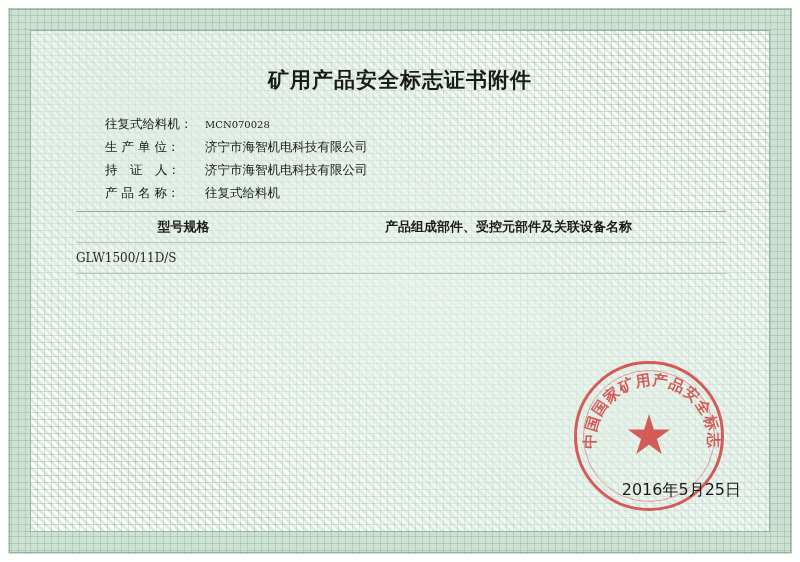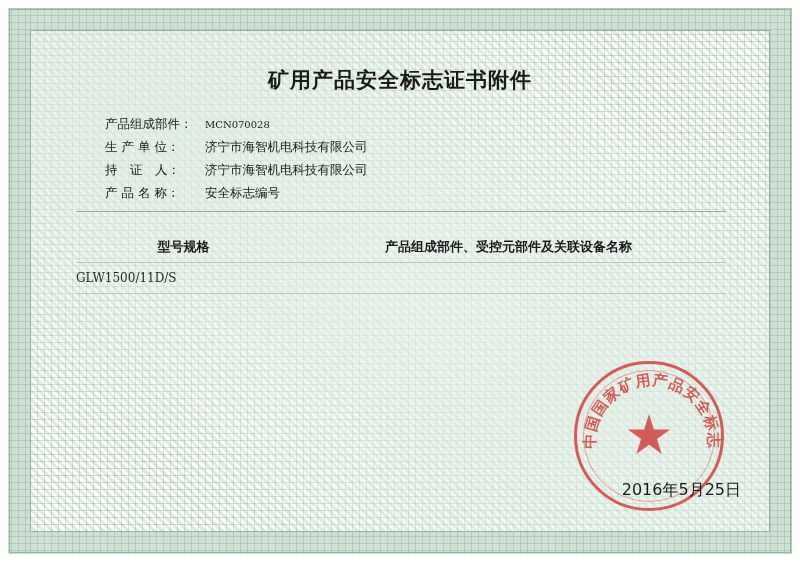--- a/index.html
+++ b/index.html
@@ -156,21 +156,20 @@
   .rule {
     height: 1px;
     background: #9aa8a0;
     width: 100%;
   }
   .rule.thin { background: #b9c6bf; }
   .thead {
     display: flex;
     height: 30px;
     align-items: center;
-    margin-top: 20px;
   }
   .th {
     font-size: 13px;
     font-weight: bold;
     color: #1a1a1a;
     text-align: center;
     font-family: "DejaVu Sans", "Liberation Sans", sans-serif;
   }
   .th-model { width: 215px; }
   .th-desc  { width: 435px; }
@@ -271,33 +270,33 @@
   <div class="border-line-in"></div>
   <div class="watermark"></div>
 
   <div class="content">
 
     <div class="doc-title">矿用产品安全标志证书附件</div>
 
     <div class="fields">
 
       <div class="field-row">
-        <span class="field-label">产品组成部件：</span><span class="field-value mono">MCN070028</span>
+        <span class="field-label">往复式给料机：</span><span class="field-value mono">MCN070028</span>
       </div>
 
       <div class="field-row">
         <span class="field-label">生 产 单 位：</span><span class="field-value">济宁市海智机电科技有限公司</span>
       </div>
 
       <div class="field-row">
         <span class="field-label">持　证　人：</span><span class="field-value">济宁市海智机电科技有限公司</span>
       </div>
 
       <div class="field-row">
-        <span class="field-label">产 品 名 称：</span><span class="field-value">安全标志编号</span>
+        <span class="field-label">产 品 名 称：</span><span class="field-value">往复式给料机</span>
       </div>
 
     </div>
 
     <div class="table">
       <div class="rule"></div>
       <div class="thead">
         <div class="th th-model">型号规格</div>
         <div class="th th-desc">产品组成部件、受控元部件及关联设备名称</div>
       </div>

